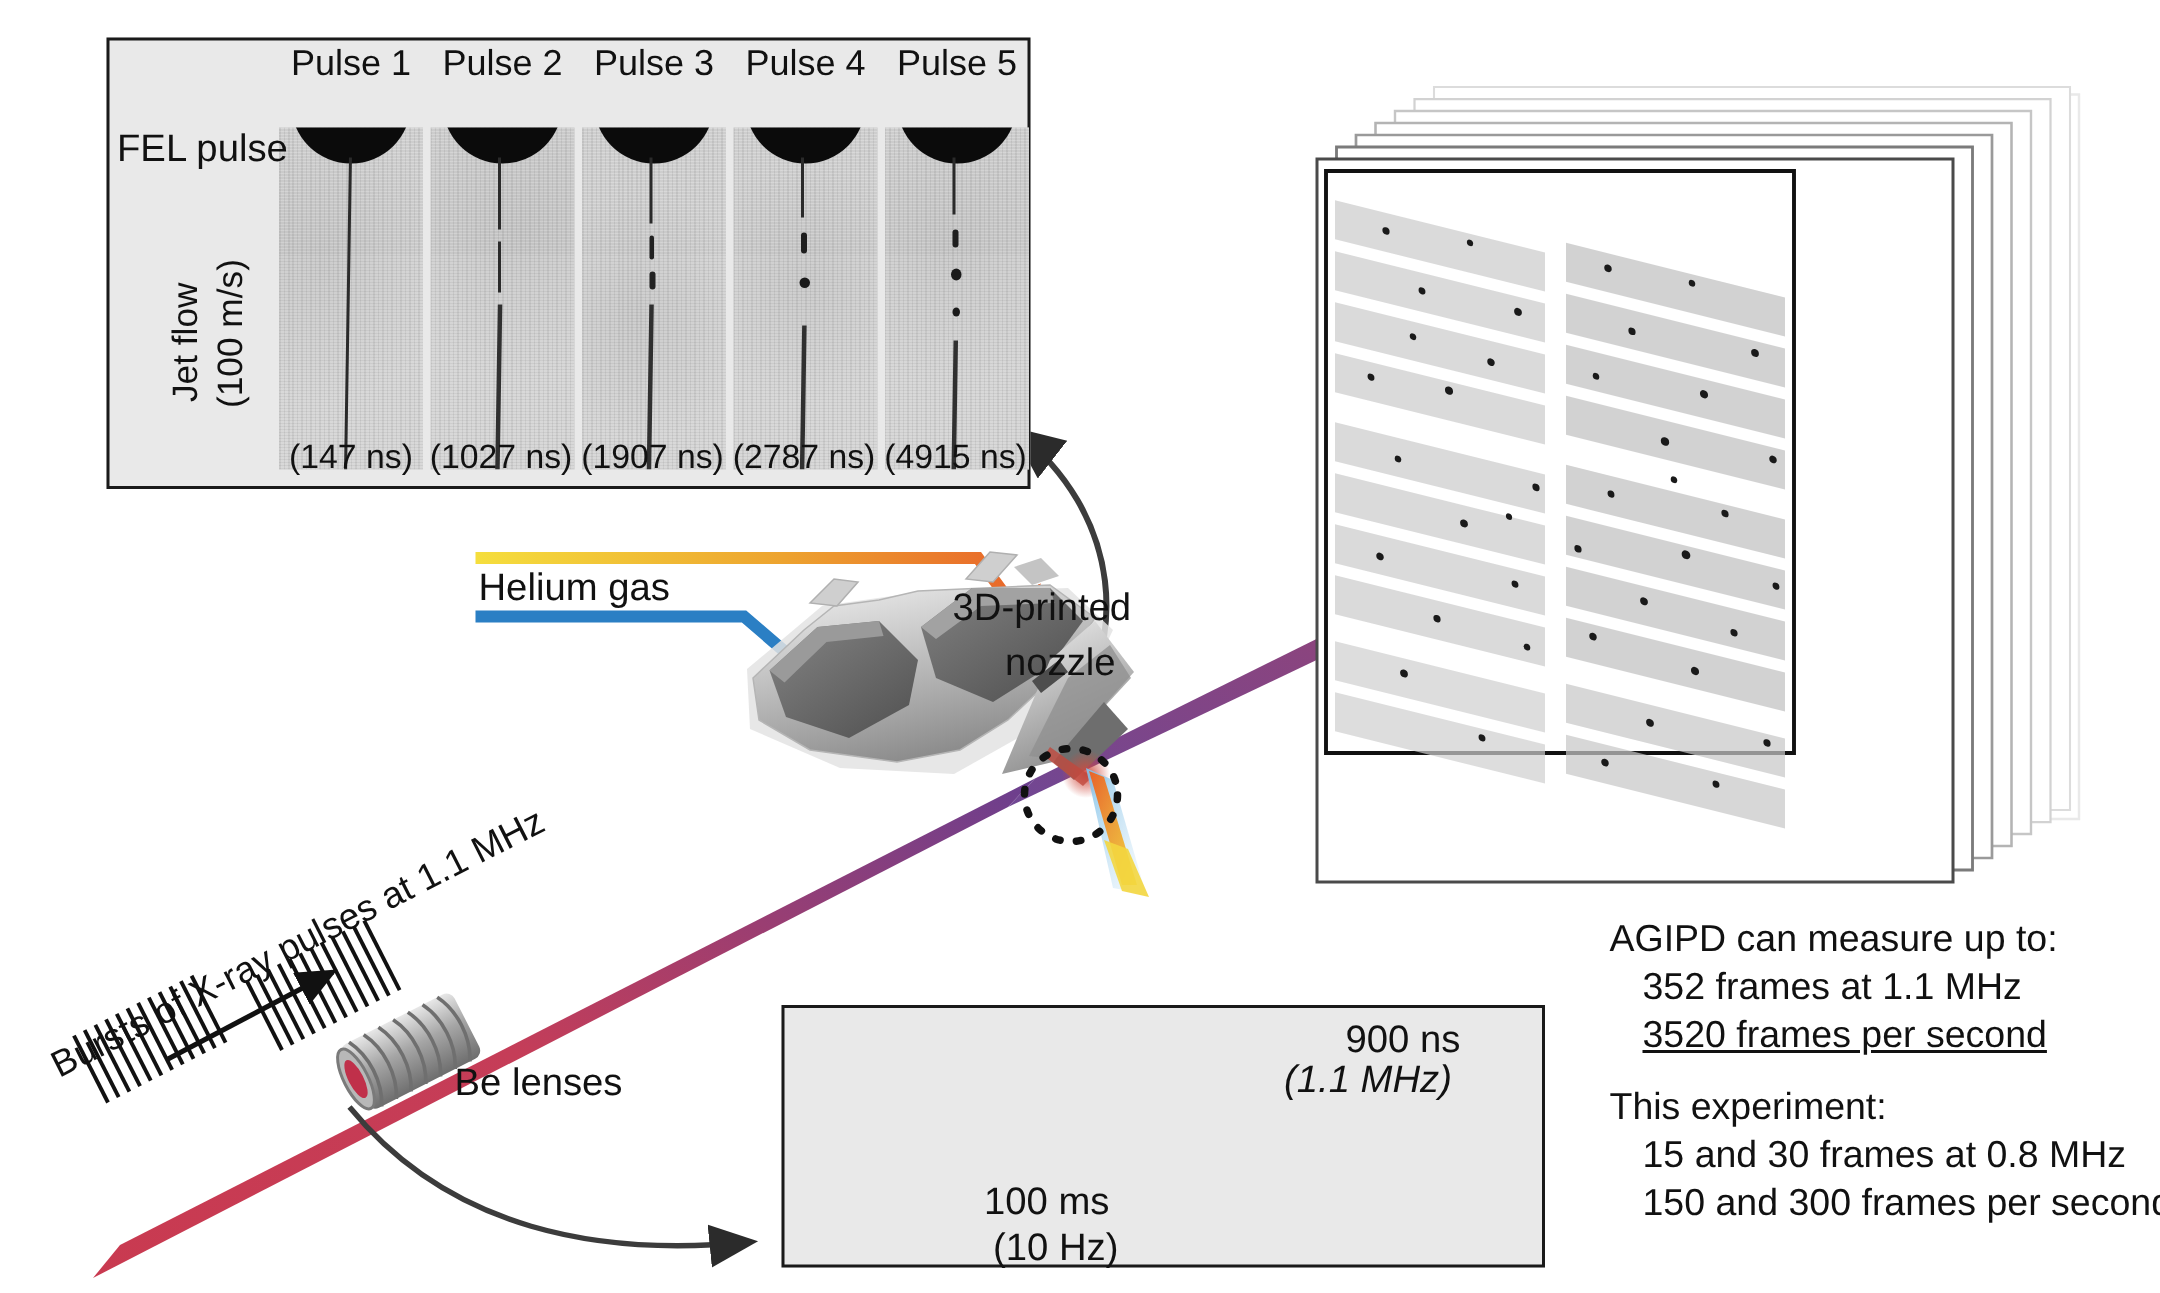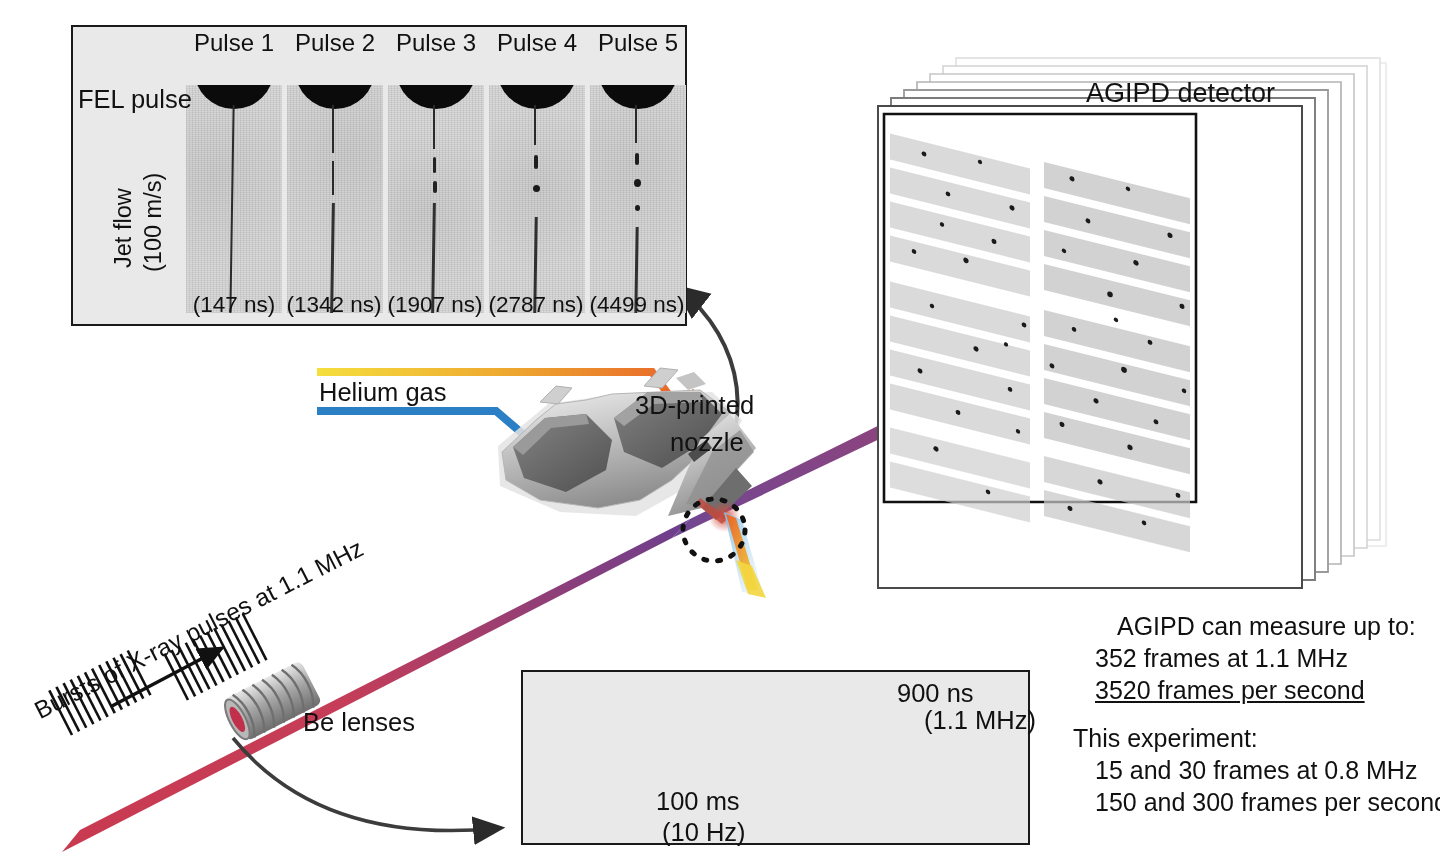--- a/index.html
+++ b/index.html
@@ -435,48 +435,47 @@
     </div>
   </div>
 
   <div class="txt pulse-title" style="left:186px;top:30px;">Pulse 1</div>
   <div class="txt pulse-title" style="left:287px;top:30px;">Pulse 2</div>
   <div class="txt pulse-title" style="left:388px;top:30px;">Pulse 3</div>
   <div class="txt pulse-title" style="left:489px;top:30px;">Pulse 4</div>
   <div class="txt pulse-title" style="left:590px;top:30px;">Pulse 5</div>
 
   <div class="txt pulse-time" style="left:179px;top:292px;">(147 ns)</div>
-  <div class="txt pulse-time" style="left:279px;top:292px;">(1342 ns)</div>
+  <div class="txt pulse-time" style="left:279px;top:292px;">(1027 ns)</div>
   <div class="txt pulse-time" style="left:380px;top:292px;">(1907 ns)</div>
   <div class="txt pulse-time" style="left:481px;top:292px;">(2787 ns)</div>
-  <div class="txt pulse-time" style="left:582px;top:292px;">(4499 ns)</div>
+  <div class="txt pulse-time" style="left:582px;top:292px;">(4915 ns)</div>
 
   <div class="txt f26" style="left:78px;top:85px;">FEL pulse</div>
 
   <div class="txt f24 rot90" style="left:110px;top:268px;">Jet flow</div>
   <div class="txt f24 rot90" style="left:140px;top:272px;">(100 m/s)</div>
 
   <div class="txt f26" style="left:319px;top:378px;">Helium gas</div>
   <div class="txt f26" style="left:635px;top:391px;">3D-printed</div>
   <div class="txt f26" style="left:670px;top:428px;">nozzle</div>
 
   <div class="txt f25" style="left:30px;top:700px;transform:rotate(-27deg);transform-origin:left top;">Bursts of X-ray pulses at 1.1 MHz</div>
   <div class="txt f26" style="left:303px;top:708px;">Be lenses</div>
 
-  <div class="txt f28" style="left:1086px;top:78px;">AGIPD detector</div>
 
   <div class="abs" style="left:1073px;top:612px;">
-    <div class="spec-line" style="left:0;top:0;margin-left:44px;">AGIPD can measure up to:</div>
+    <div class="spec-line" style="left:0;top:0;">AGIPD can measure up to:</div>
     <div class="spec-line" style="left:22px;top:32px;">352 frames at 1.1 MHz</div>
     <div class="spec-line" style="left:22px;top:64px;text-decoration:underline;">3520 frames per second</div>
     <div class="spec-line" style="left:0;top:112px;">This experiment:</div>
     <div class="spec-line" style="left:22px;top:144px;">15 and 30 frames at 0.8 MHz</div>
     <div class="spec-line" style="left:22px;top:176px;">150 and 300 frames per second</div>
   </div>
 
   <div class="panel" id="pulse-panel"></div>
 
   <div class="txt f26" style="left:897px;top:679px;">900 ns</div>
-  <div class="txt f26" style="left:924px;top:706px;">(1.1 MHz)</div>
+  <div class="txt f26" style="left:856px;top:706px;font-style:italic;">(1.1 MHz)</div>
   <div class="txt f26" style="left:656px;top:787px;">100 ms</div>
   <div class="txt f26" style="left:662px;top:818px;">(10 Hz)</div>
 
 </div>
 
 </body></html>

